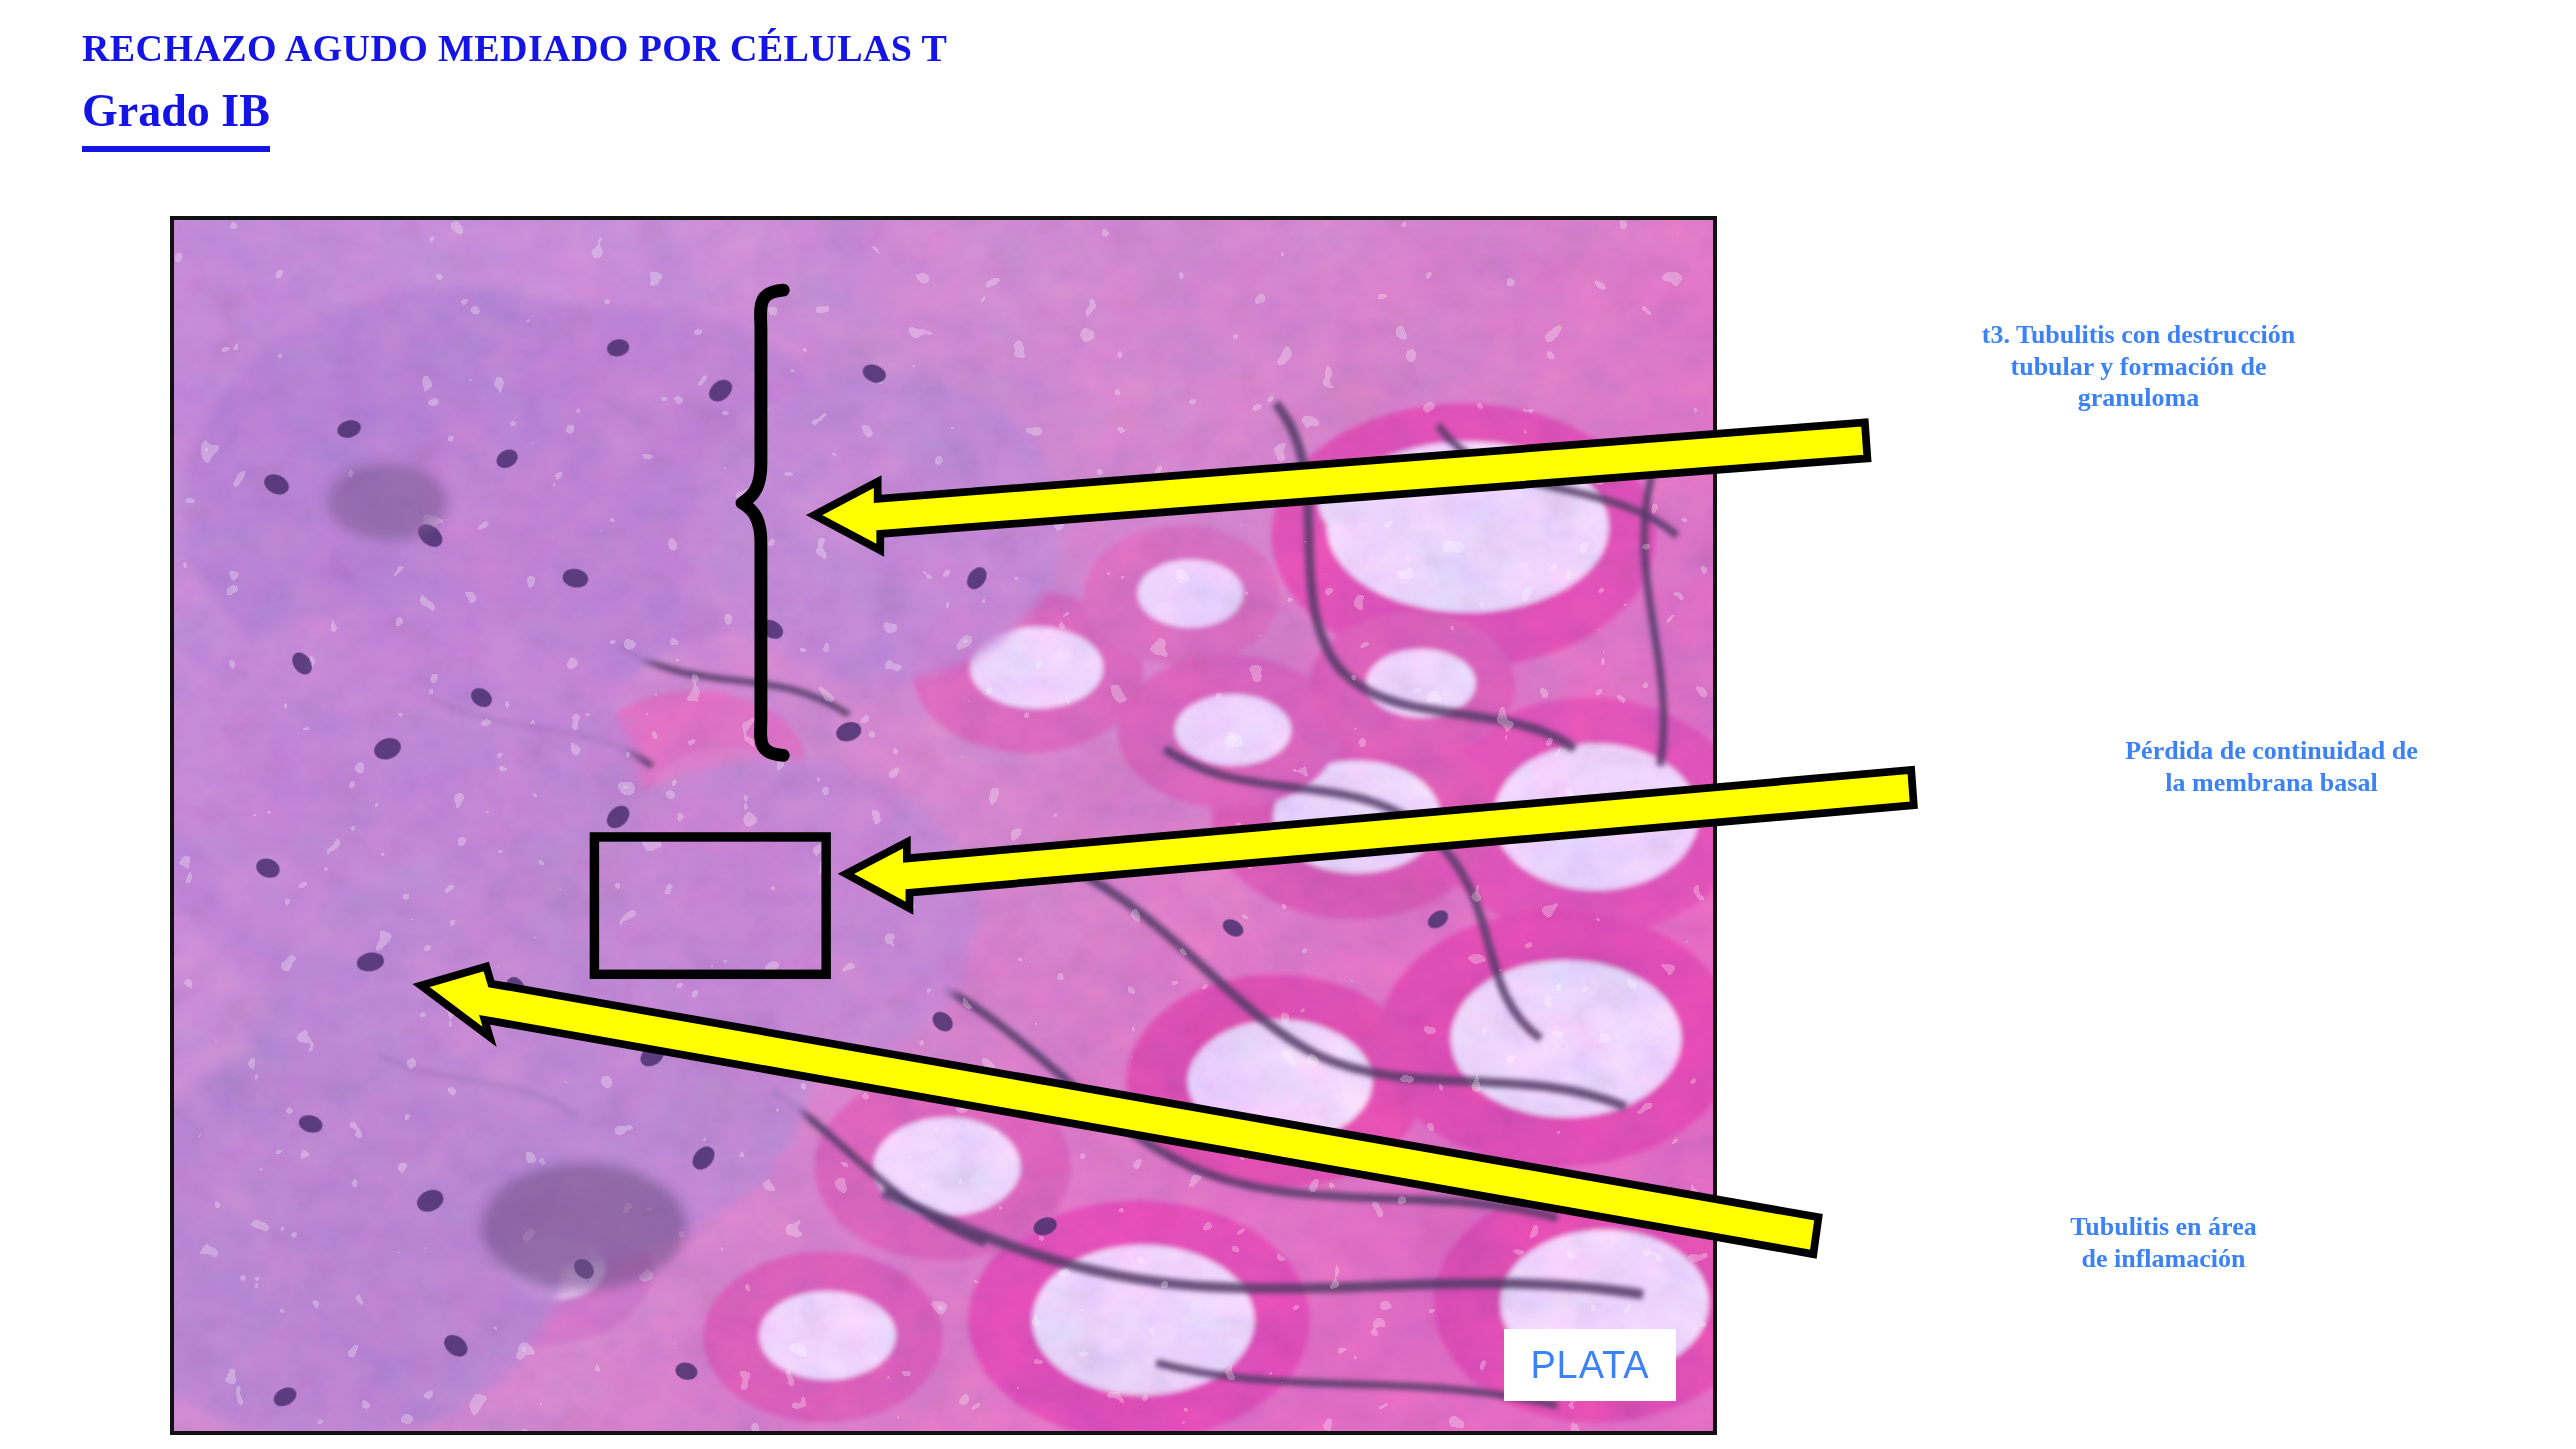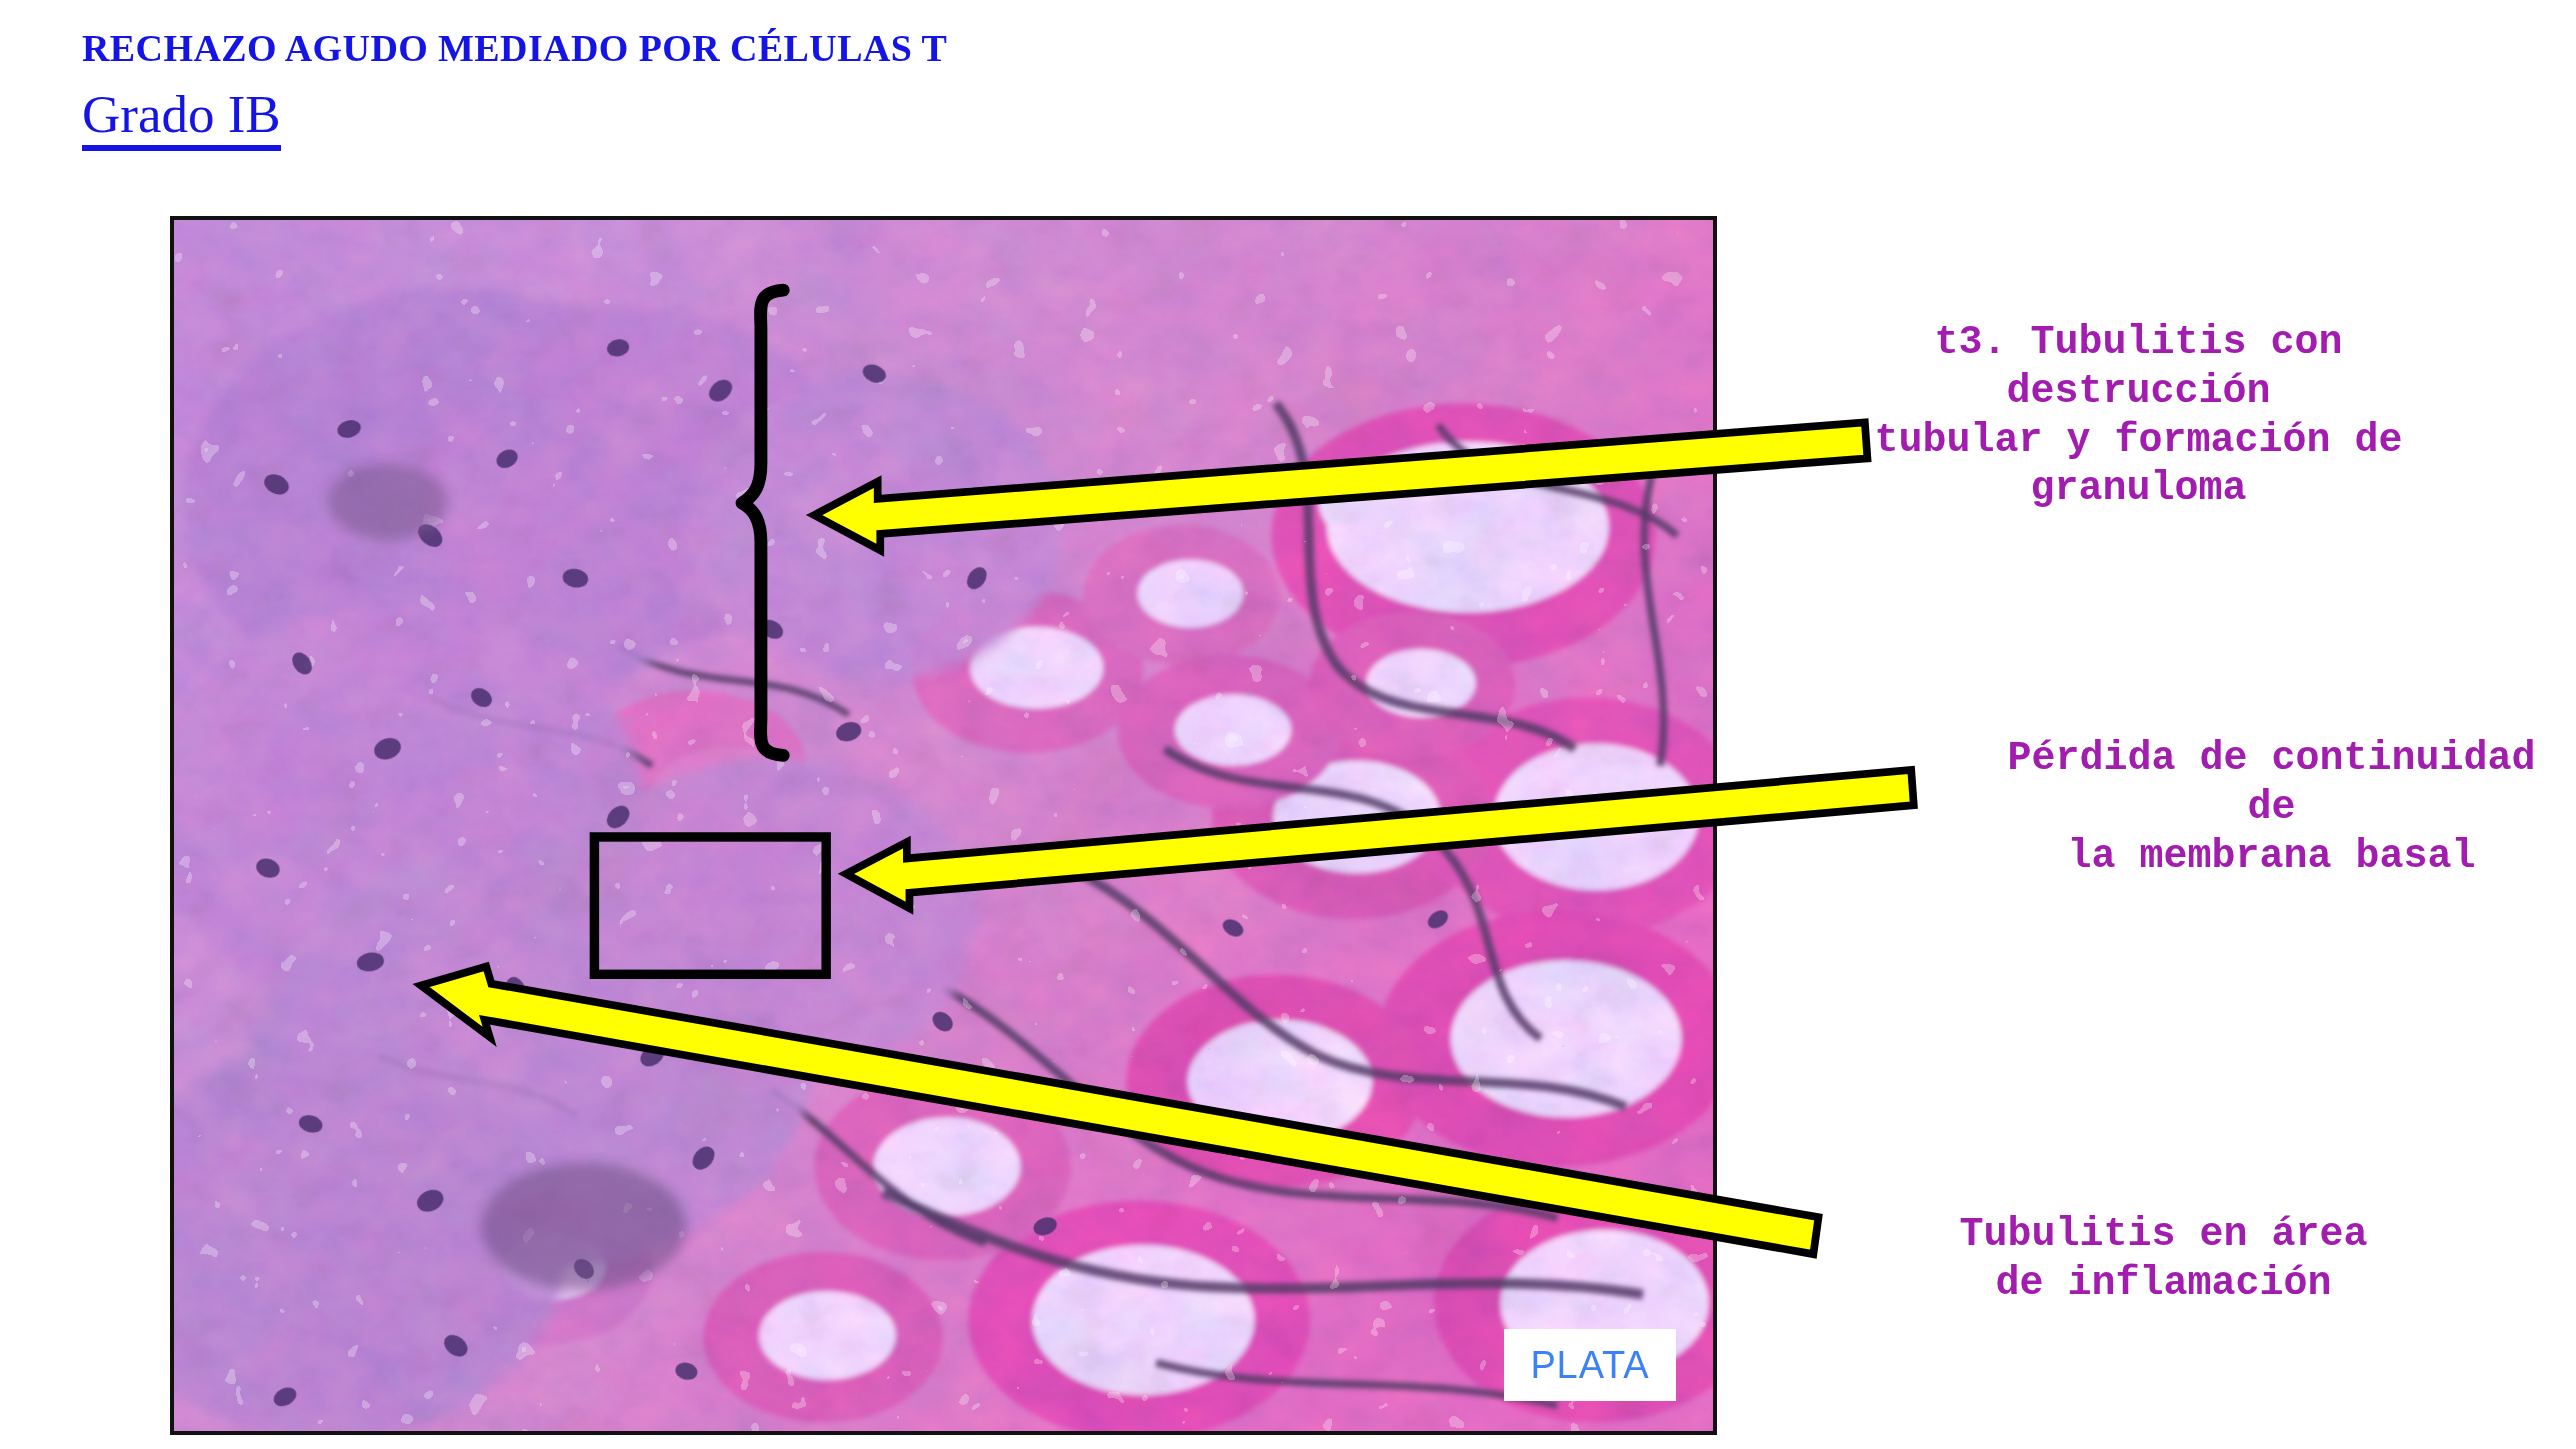--- a/index.html
+++ b/index.html
@@ -26,28 +26,28 @@
     font-family: "Liberation Serif", serif;
     font-weight: bold;
     font-size: 38px;
     color: #1414e6;
     letter-spacing: 0.4px;
     line-height: 1.0;
     white-space: nowrap;
   }
   #slide-subtitle {
     font-family: "Liberation Serif", serif;
-    font-weight: normal;
-    font-size: 53px;
+    font-weight: bold;
+    font-size: 46px;
     color: #1414e6;
     line-height: 1.0;
     margin-top: 20.6px;
     display: inline-block;
     border-bottom: 6px solid #1414e6;
-    padding-bottom: 4px;
+    padding-bottom: 12px;
   }
 
   
   #histology-panel {
     position: absolute;
     left: 170px;
     top: 216px;
     width: 1547px;
     height: 1219px;
     border: 4.3px solid #111111;
@@ -85,25 +85,25 @@
     justify-content: center;
     font-family: "Liberation Sans", sans-serif;
     font-size: 38px;
     color: #3b82f6;
     letter-spacing: 0.9px;
   }
 
   
   .callout {
     position: absolute;
-    font-family: Liberation Mono, monospace;
+    font-family: Liberation Serif, serif;
     font-weight: bold;
-    font-size: 40px;
+    font-size: 26px;
     line-height: 1.22;
-    color: #a21caf;
+    color: #3b82f6;
     text-align: center;
     white-space: pre-line;
   }
   #callout-1 {
     left: 1838px;
     top: 319px;
     width: 601px;
   }
   #callout-2 {
     left: 1988px;

